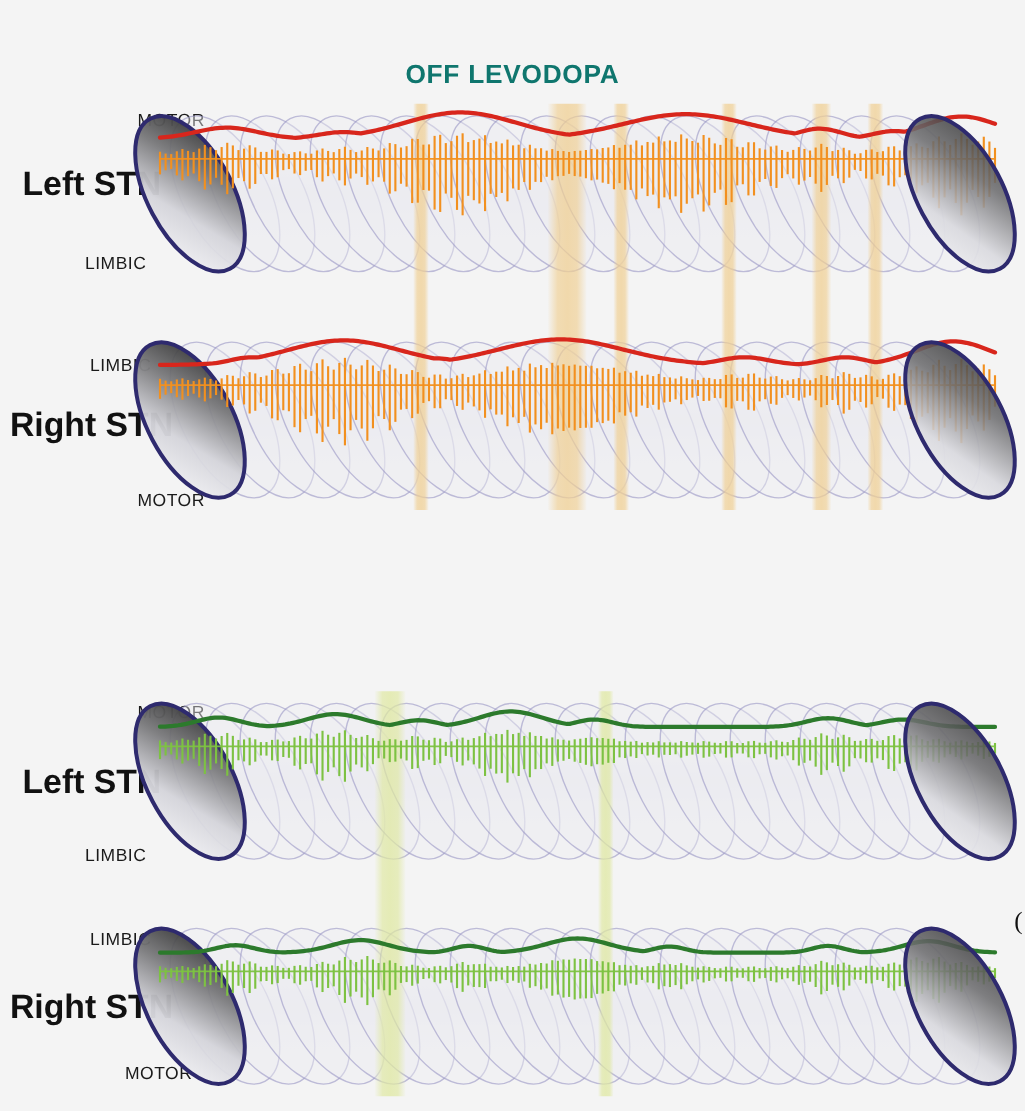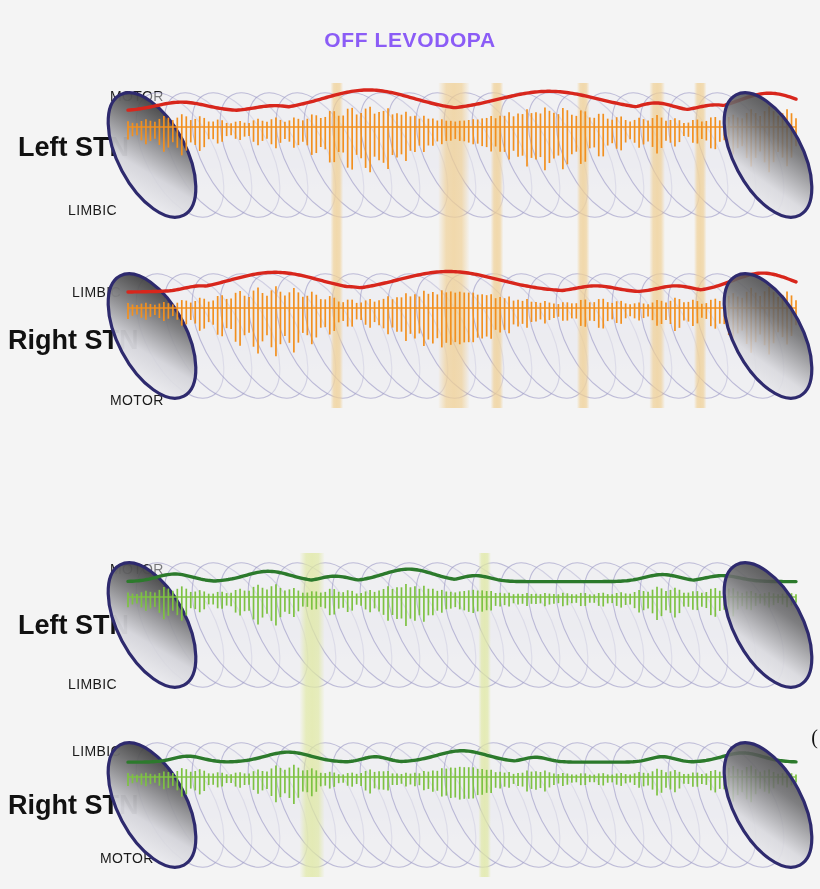--- a/index.html
+++ b/index.html
@@ -34,21 +34,21 @@
   .panel-title {
     position: absolute;
     left: 0;
     width: 820px;
     text-align: center;
     font-family: "Liberation Sans", sans-serif;
     font-size: 21px;
     font-weight: 700;
     letter-spacing: 0.6px;
   }
-  #title-off { top: 28px;  color: #8b5cf6; }
+  #title-off { top: 48px;  color: #0f766e; }
 
   .row-label {
     position: absolute;
     font-family: "Liberation Sans", sans-serif;
     font-weight: 700;
     font-size: 27px;
     color: #111111;
     white-space: nowrap;
   }
 

